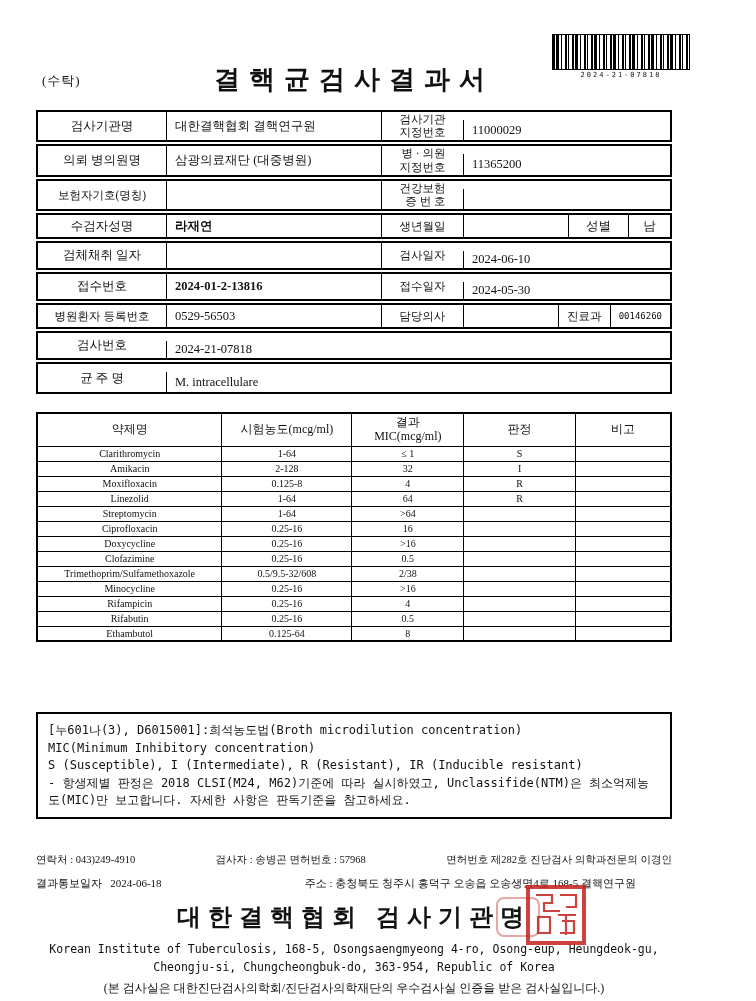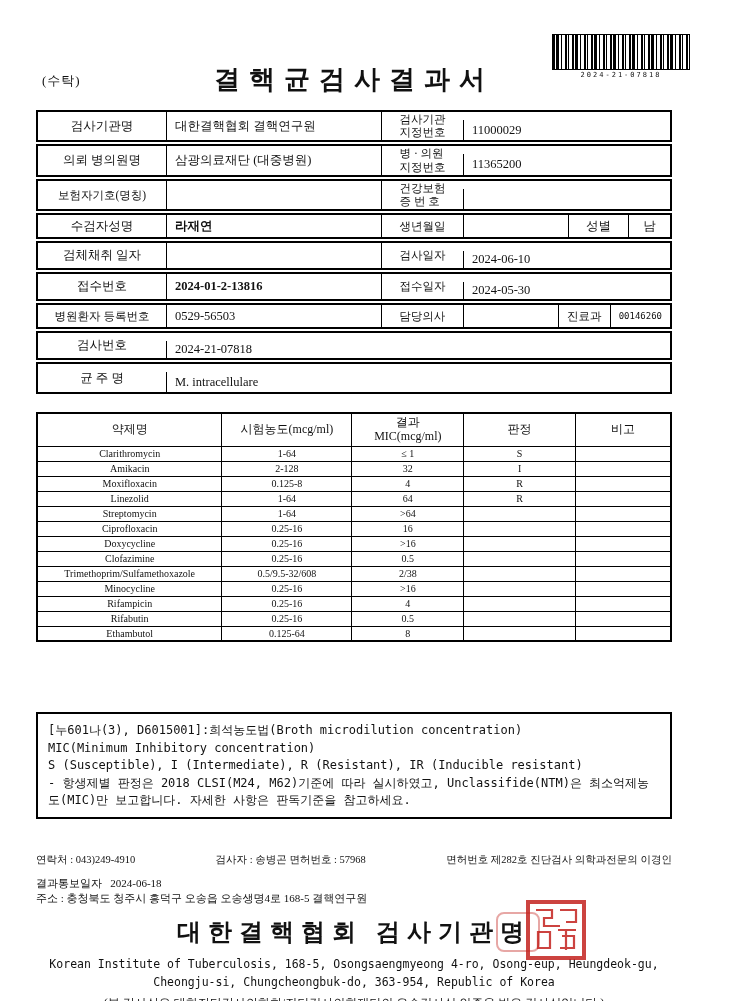--- a/index.html
+++ b/index.html
@@ -32,21 +32,21 @@
     border:1px solid #000;
   }
   .barcode-text { font-family:"DejaVu Sans Mono",monospace; font-size:7px; letter-spacing:2px; margin-top:1px; }
 
   
   .info { margin-top:6px; }
   .irow { display:flex; border:2px solid #000; margin-bottom:2px; min-height:26px; }
   .irow.tall { min-height:32px; }
   .cell { display:flex; align-items:center; padding:1px 8px; font-size:12.5px; }
   .cell + .cell { border-left:1.5px solid #000; }
-  .lab { justify-content:center; text-align:left; }
+  .lab { justify-content:center; text-align:right; }
   .pre { white-space:pre-line; line-height:1.15; }
   .w-label { width:128px; }
   .w-val   { width:215px; }
   .w-label2{ width:82px; font-size:11.5px; }
   .w-val2  { flex:1;margin-top:8px; }
   .w-bval  { width:105px; }
   .w-sex   { width:60px; }
   .w-sexval{ flex:1; justify-content:center; }
   .w-doc   { width:95px; }
   .w-dept  { width:52px; font-size:11.5px; }
@@ -68,21 +68,21 @@
 
   
   .note-box {
     margin-top:70px; border:2px solid #000;
     padding:8px 10px; font-family:"DejaVu Sans Mono","Liberation Mono",monospace;
     font-size:12px; line-height:1.45;
   }
 
   
   .f-line1 { display:flex; justify-content:space-between; margin-top:34px; font-size:10.5px; }
-  .f-line2 { display:flex; justify-content:space-between; margin-top:9px; font-size:11px; width:600px;flex-direction:column; }
+  .f-line2 { display:flex; justify-content:space-between; margin-top:9px; font-size:11px; width:600px; }
   .org-line { position:relative; text-align:center; margin-top:10px; font-size:24px; font-weight:bold; letter-spacing:7px; height:36px; }
   .seal { position:absolute; right:86px; top:-16px; opacity:.85; }
   .seal2 {
     position:absolute; right:132px; top:-4px; width:44px; height:40px;
     border:2.5px solid #c4231f; border-radius:8px; opacity:.4;
   }
   .eng-addr { text-align:center; font-family:"DejaVu Sans Mono","Liberation Mono",monospace; font-size:11.5px; line-height:1.5; margin-top:4px; }
   .cert-note { text-align:center; font-size:12px; margin-top:4px; }
 </style>
 </head>

